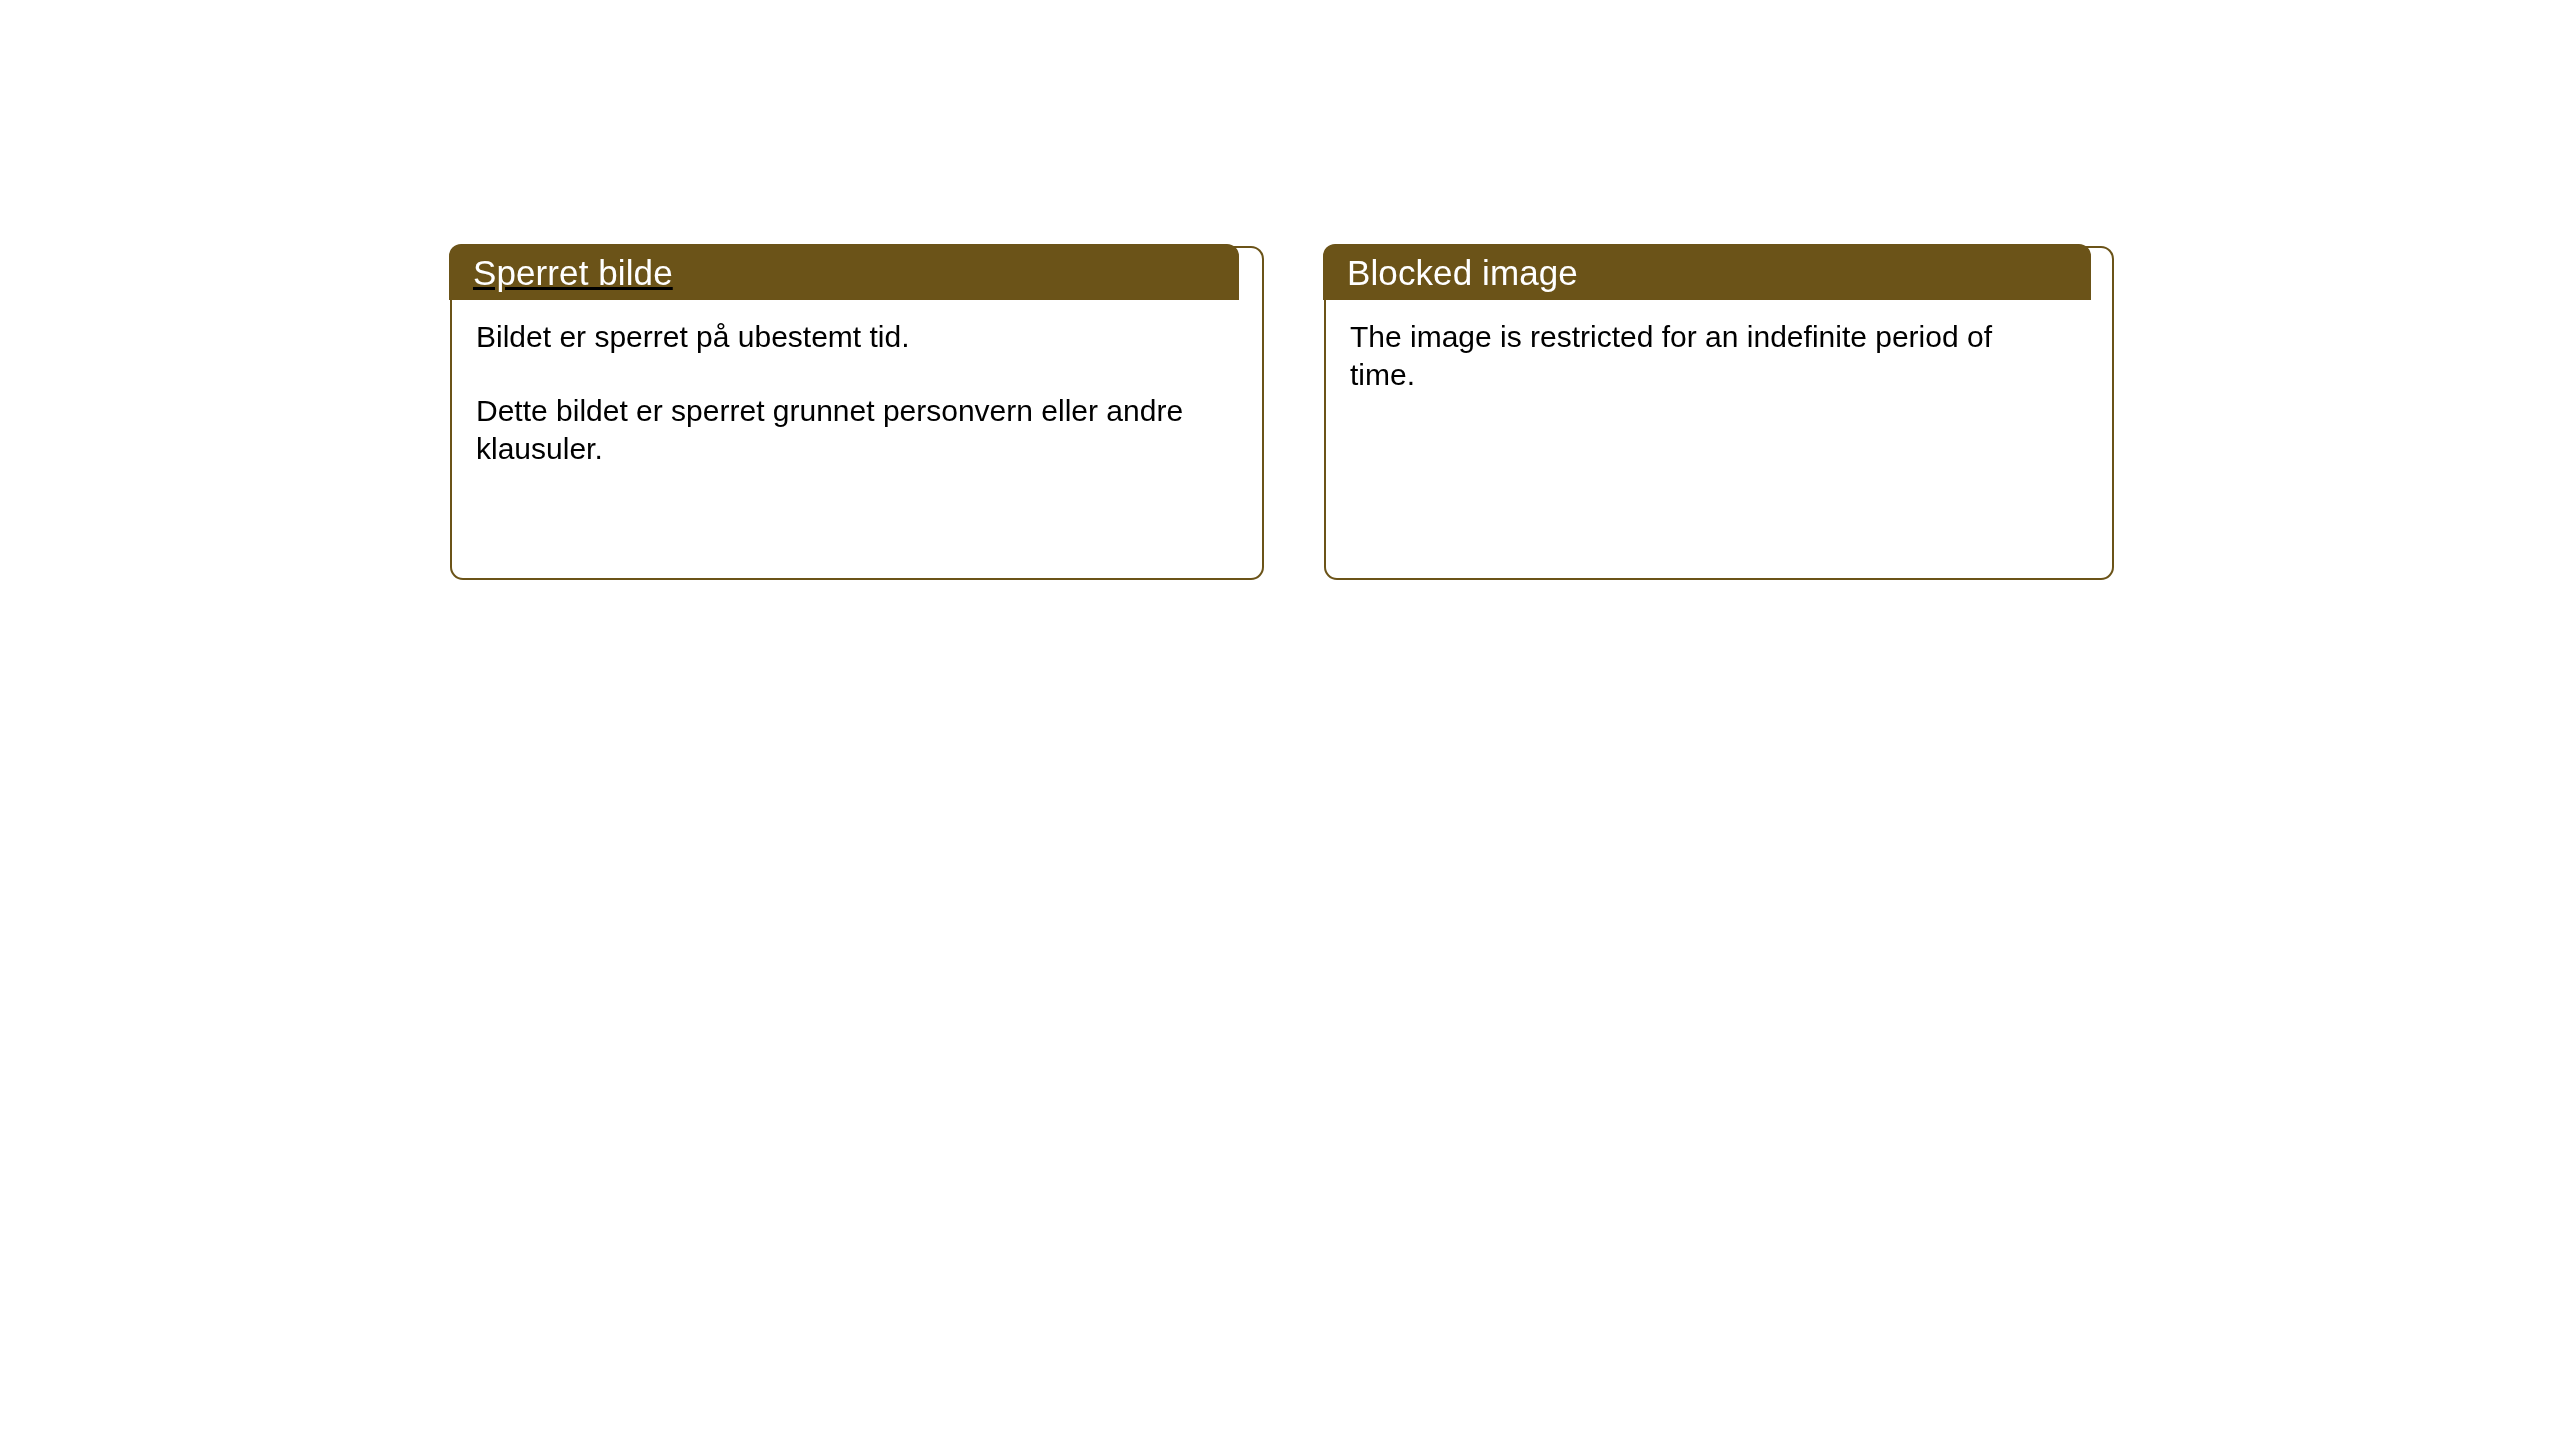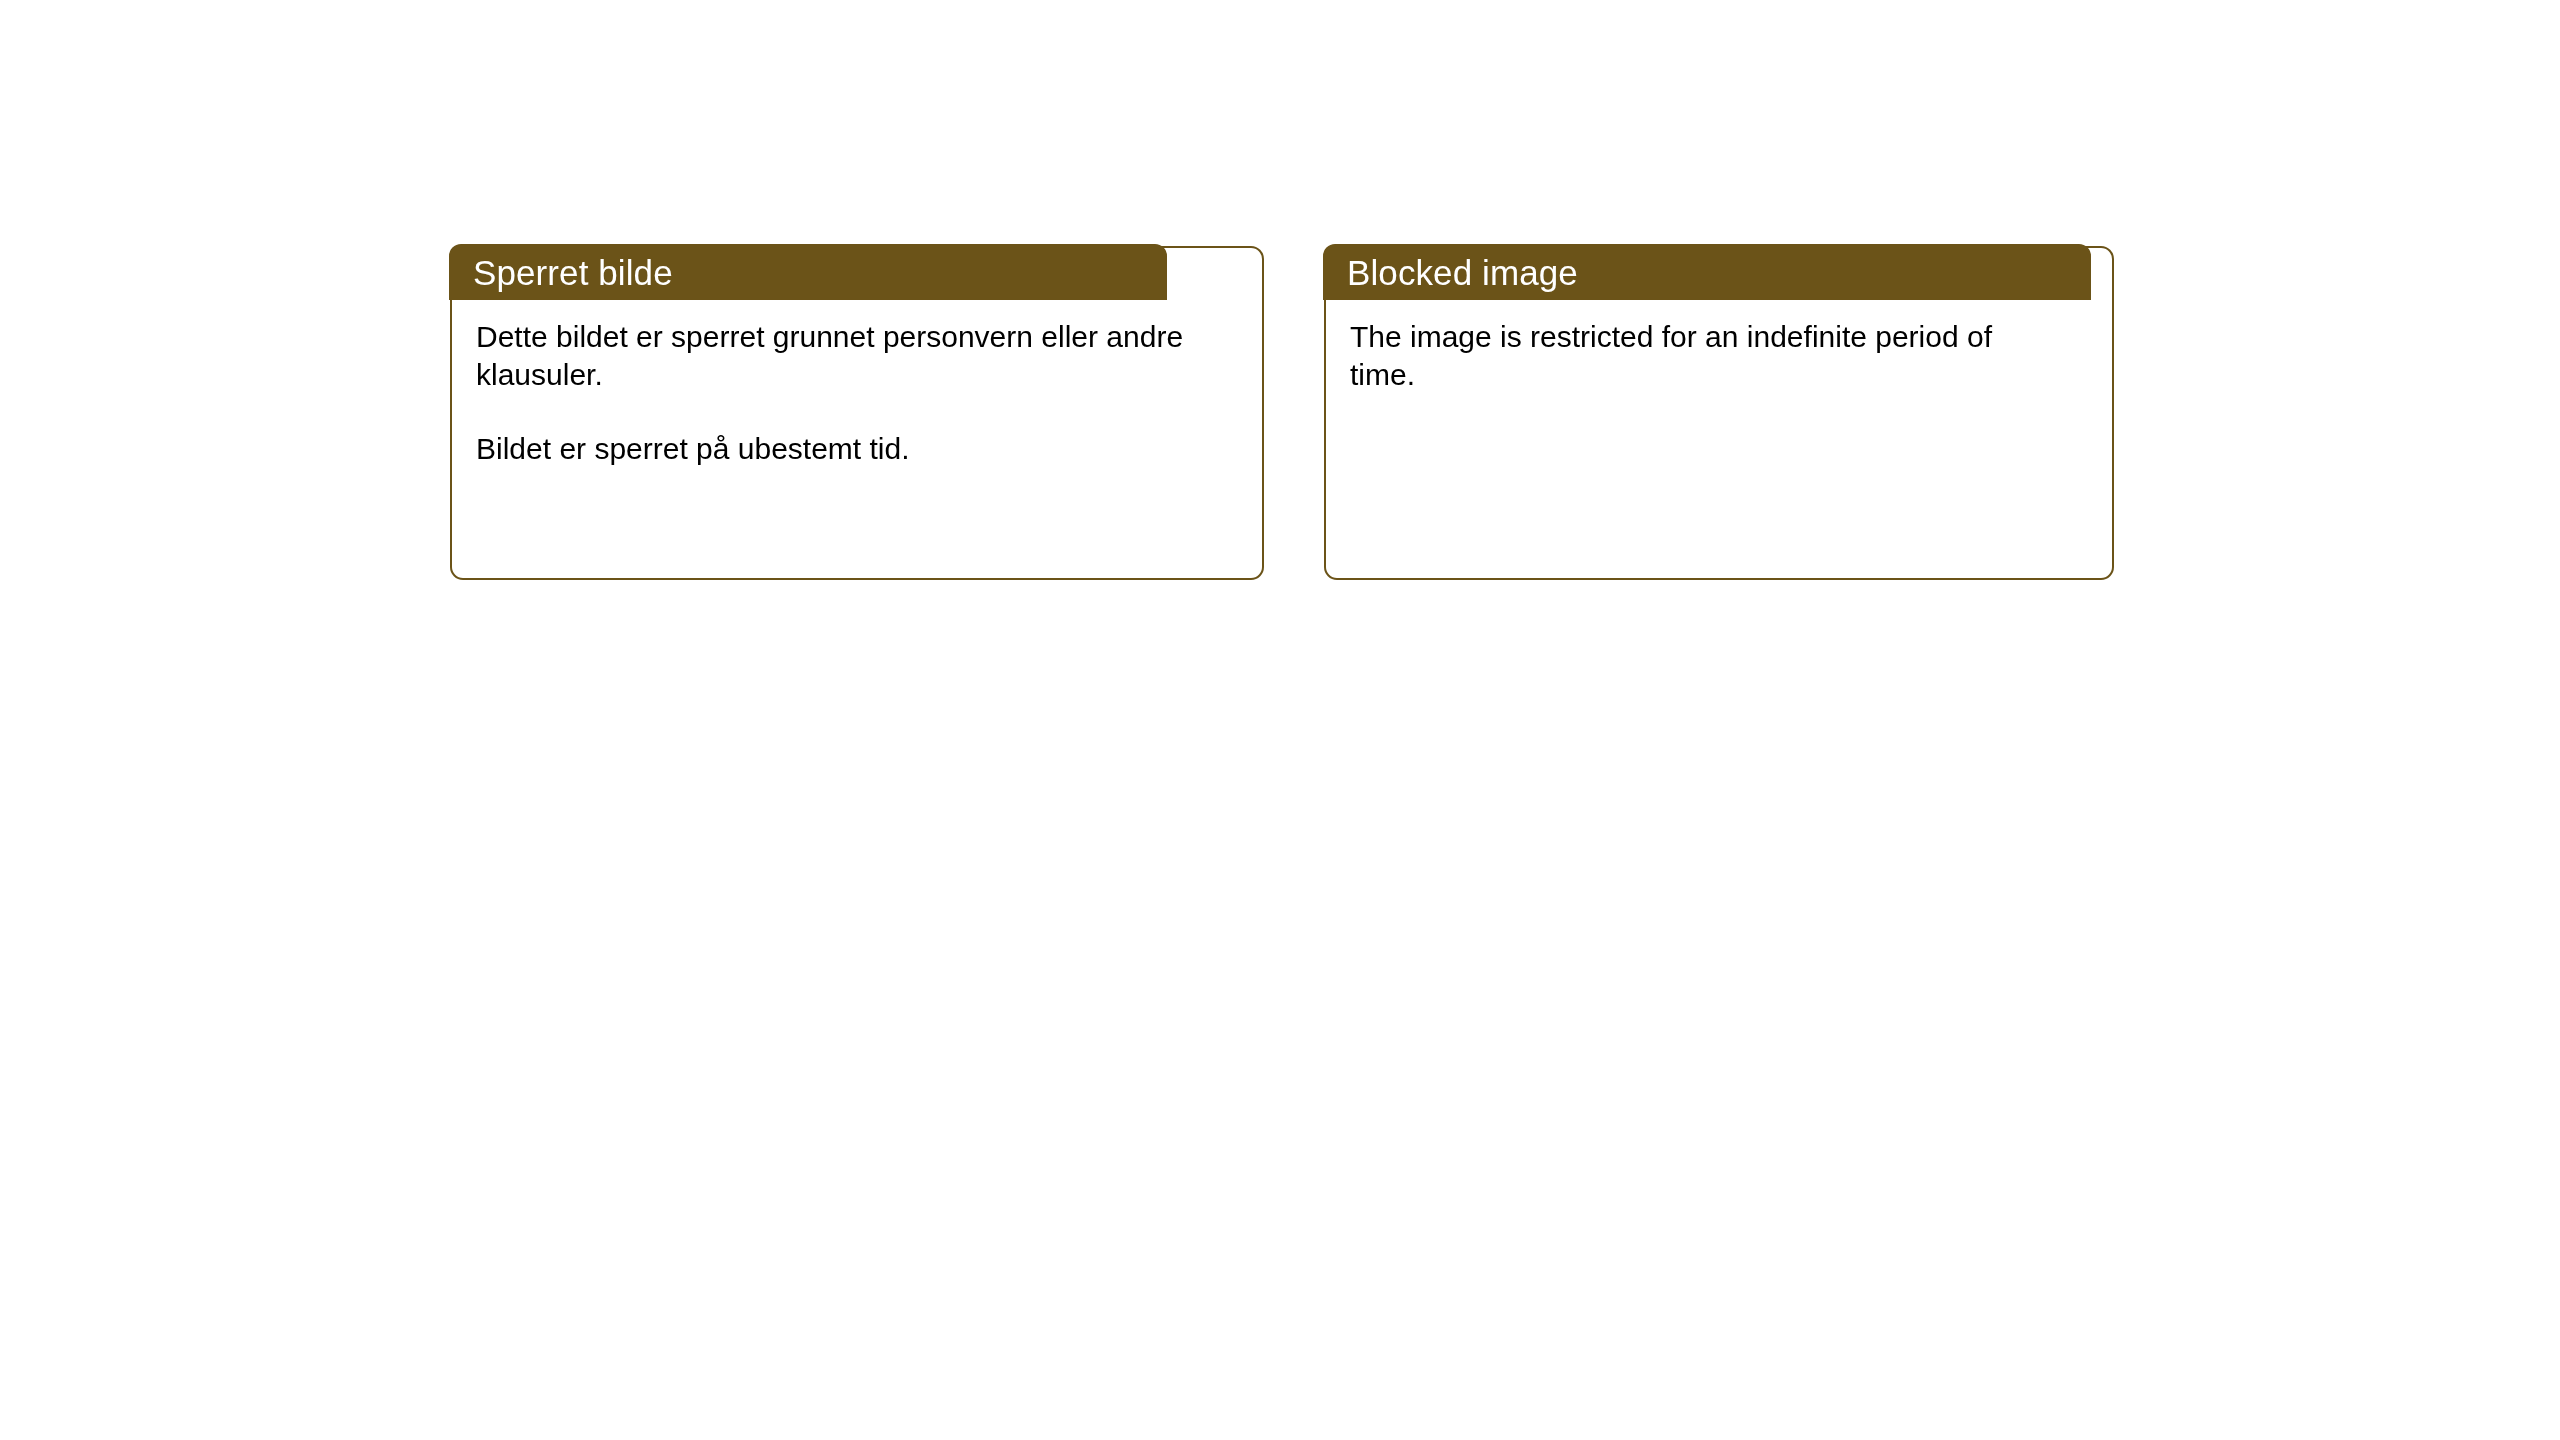--- a/index.html
+++ b/index.html
@@ -55,21 +55,22 @@
     border-top-left-radius: 12px;
     border-top-right-radius: 12px;
     height: 56px;
     display: flex;
     align-items: center;
     box-sizing: border-box;
     padding-left: 24px;
   }
 
   #card-no .notice-header {
-    width: 718px;
+    width: 790px;
+    text-decoration: underline;
   }
 
   #card-en .notice-header {
     width: 768px;
   }
 
   .notice-title {
     color: #ffffff;
     font-size: 35px;
     font-weight: 400;
@@ -112,22 +113,22 @@
 </head>
 <body>
 
 <div id="stage">
 
   <div class="notice-card" id="card-no">
     <div class="notice-header">
       <span class="notice-title">Sperret bilde</span>
     </div>
     <div class="notice-body">
+      <p class="notice-paragraph">Bildet er sperret på ubestemt tid.</p>
       <p class="notice-paragraph">Dette bildet er sperret grunnet personvern eller andre klausuler.</p>
-      <p class="notice-paragraph">Bildet er sperret på ubestemt tid.</p>
     </div>
   </div>
 
   <div class="notice-card" id="card-en">
     <div class="notice-header">
       <span class="notice-title">Blocked image</span>
     </div>
     <div class="notice-body">
       <p class="notice-paragraph">The image is restricted for an indefinite period of time.</p>
     </div>

